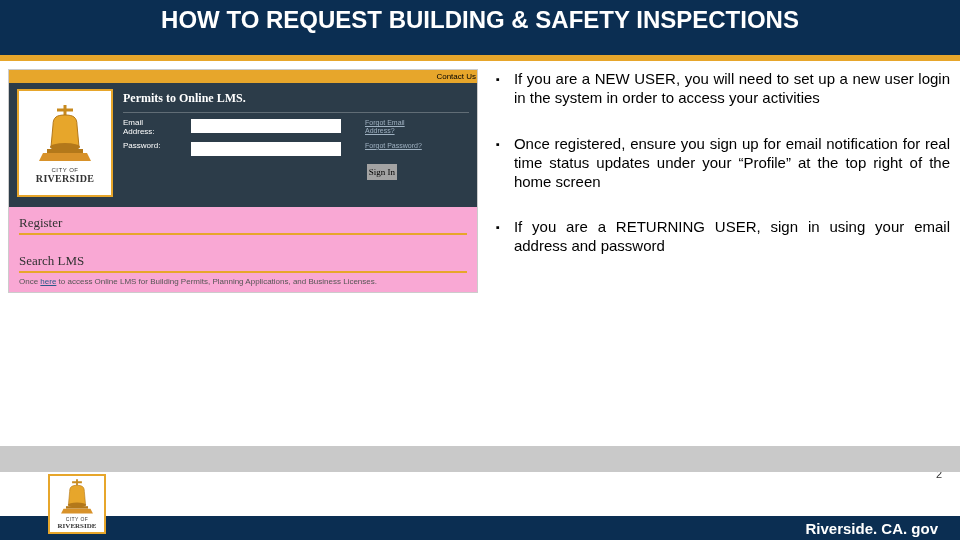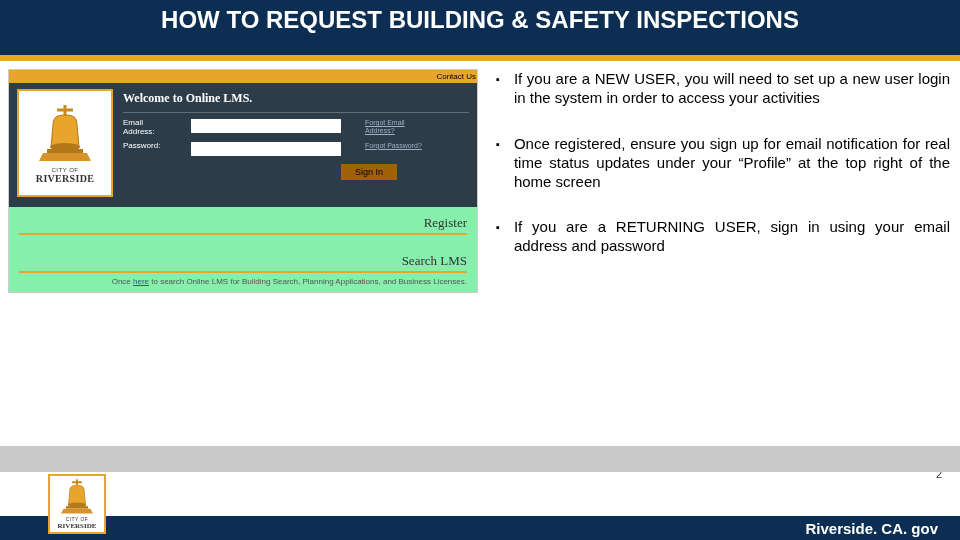--- a/index.html
+++ b/index.html
@@ -20,23 +20,23 @@
 .riverside-text { font-family: Georgia, serif; font-size: 10px; font-weight: bold; color: #333; letter-spacing: 0.3px; }
 
 .login-form { flex: 1; }
 .welcome { color: #fff; font-size: 12px; font-weight: bold; margin: 2px 0 6px 0; font-family: Georgia, serif; }
 .hr { height: 1px; background: rgba(255,255,255,0.25); margin-bottom: 6px; }
 .form-row { display: flex; align-items: flex-start; gap: 24px; margin-bottom: 5px; }
 .lbl { color: #fff; font-size: 8px; width: 44px; line-height: 1.1; }
 .inp { background: #fff; height: 14px; width: 150px; border: none; font-size: 8px; padding: 0 3px; }
 .hint { color: #9fb1c1; font-size: 7px; width: 60px; text-decoration: underline; line-height: 1.1; }
 .signin-row { text-align: right; padding-right: 72px; margin-top: 4px; }
-.signin-btn { background: #a16207; color: #000; border: none; font-size: 9px; padding: 3px 14px; cursor: pointer; }
+.signin-btn { background: #a3a3a3; color: #000; border: none; font-size: 9px; padding: 3px 2px; cursor: pointer; font-family: Liberation Serif, serif; }
 
-.white-area { background: #86efac; text-align: right; }
+.white-area { background: #f9a8d4; }
 .section-block { padding: 8px 10px 6px 10px; }
 .section-title { font-family: Georgia, serif; font-size: 13px; color: #333; }
 .section-rule { height: 2px; background: #e7a62b; margin: 2px 0 4px 0; }
 .section-text { font-size: 8px; color: #555; }
 .section-text a { color: #2a5a8a; text-decoration: underline; cursor: pointer; }
 
 .right { flex: 1; font-size: 15px; color: #000; }
 .bullets { list-style: none; }
 .bullets li { display: flex; text-align: justify; margin-bottom: 26px; line-height: 1.28; }
 .bullets li::before { content: '\25AA'; font-size: 11px; margin-right: 14px; margin-top: 3px; }
@@ -68,21 +68,21 @@
           <path d="M28 2 L28 12 M20 7 L36 7" stroke="#c88a1e" stroke-width="3" fill="none"></path>
           <path d="M16 22 C16 14 20 12 28 12 C36 12 40 14 40 22 L42 44 L14 44 Z" fill="#e7a62b" stroke="#b3781a" stroke-width="1"></path>
           <ellipse cx="28" cy="44" rx="15" ry="4" fill="#b3781a"></ellipse>
           <rect x="10" y="46" width="36" height="4" fill="#b3781a"></rect>
           <path d="M6 50 L50 50 L54 58 L2 58 Z" fill="#d8922a"></path>
         </svg>
         <div class="city-text">CITY OF</div>
         <div class="riverside-text">RIVERSIDE</div>
       </div>
       <div class="login-form">
-        <div class="welcome">Welcome to Online LMS.</div>
+        <div class="welcome">Permits to Online LMS.</div>
         <div class="hr"></div>
         <div class="form-row">
           <div class="lbl">Email Address:</div>
           <input class="inp" style="">
           <div class="hint">Forgot Email Address?</div>
         </div>
         <div class="form-row">
           <div class="lbl">Password:</div>
           <input class="inp" type="password" style="">
           <div class="hint">Forgot Password?</div>
@@ -94,21 +94,21 @@
     </div>
     <div class="white-area">
       <div class="section-block">
         <div class="section-title">Register</div>
         <div class="section-rule"></div>
       </div>
       <div class="section-block">
         <div class="section-title">Search LMS</div>
         <div class="section-rule"></div>
         <div class="section-text">
-          <span>Once </span><a>here</a><span> to search Online LMS for Building Search, Planning Applications, and Business Licenses.</span>
+          <span>Once </span><a>here</a><span> to access Online LMS for Building Permits, Planning Applications, and Business Licenses.</span>
         </div>
       </div>
     </div>
   </div>
 
   <div class="right">
     <ul class="bullets">
       <li>
           <span>If you are a NEW USER, you will need to set up a new user login in the system in order to access your activities</span>
         </li>

